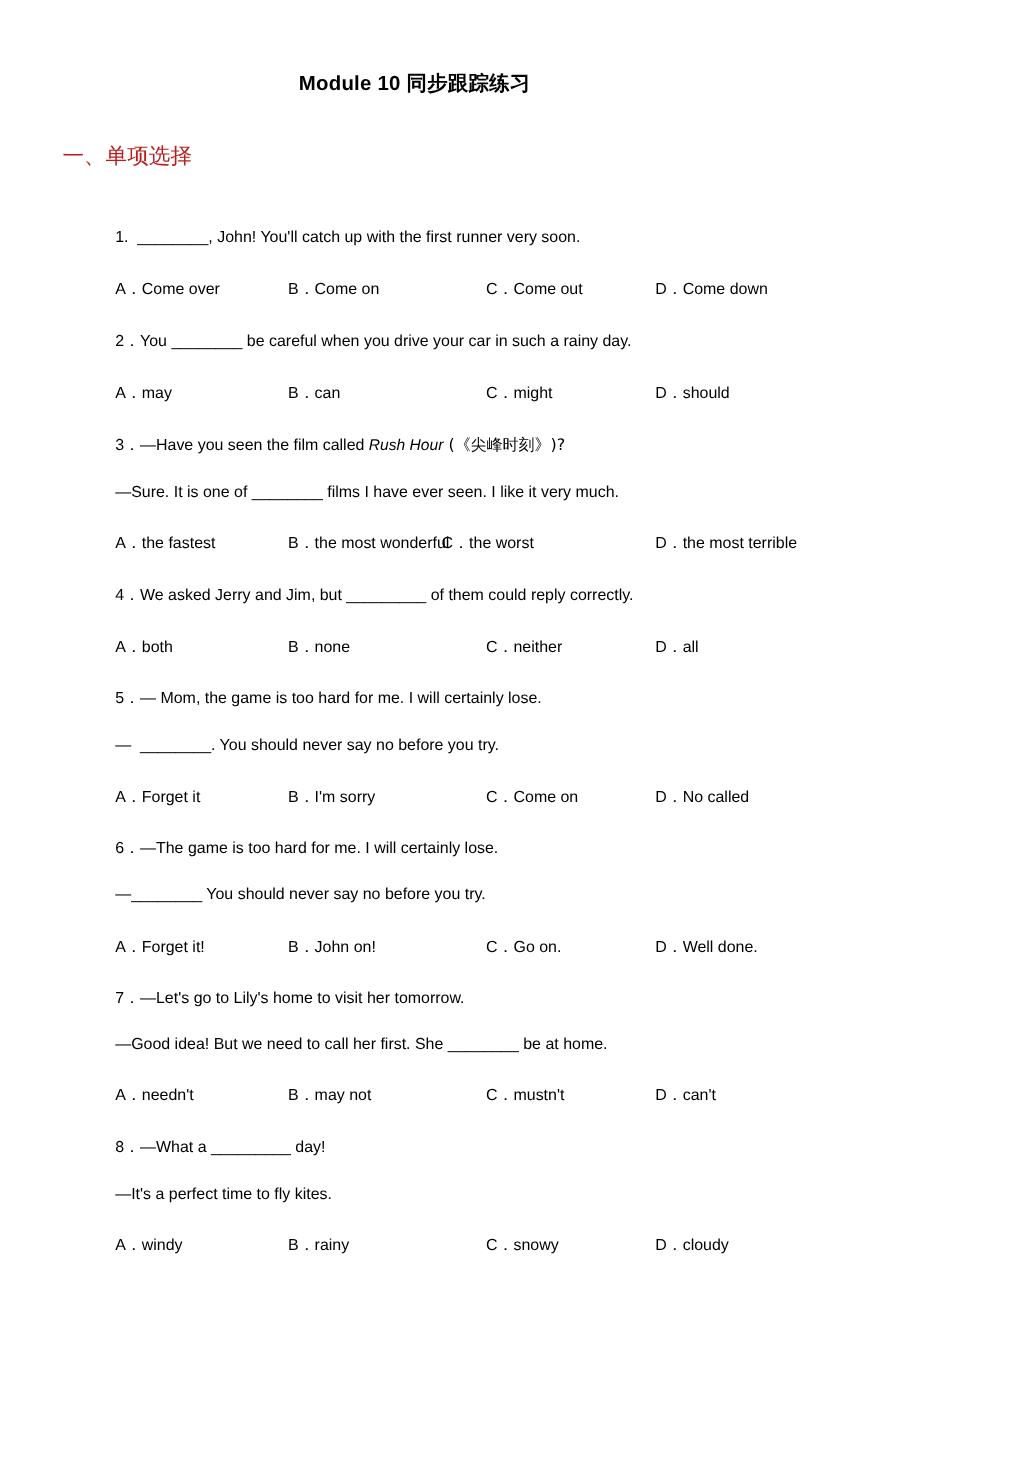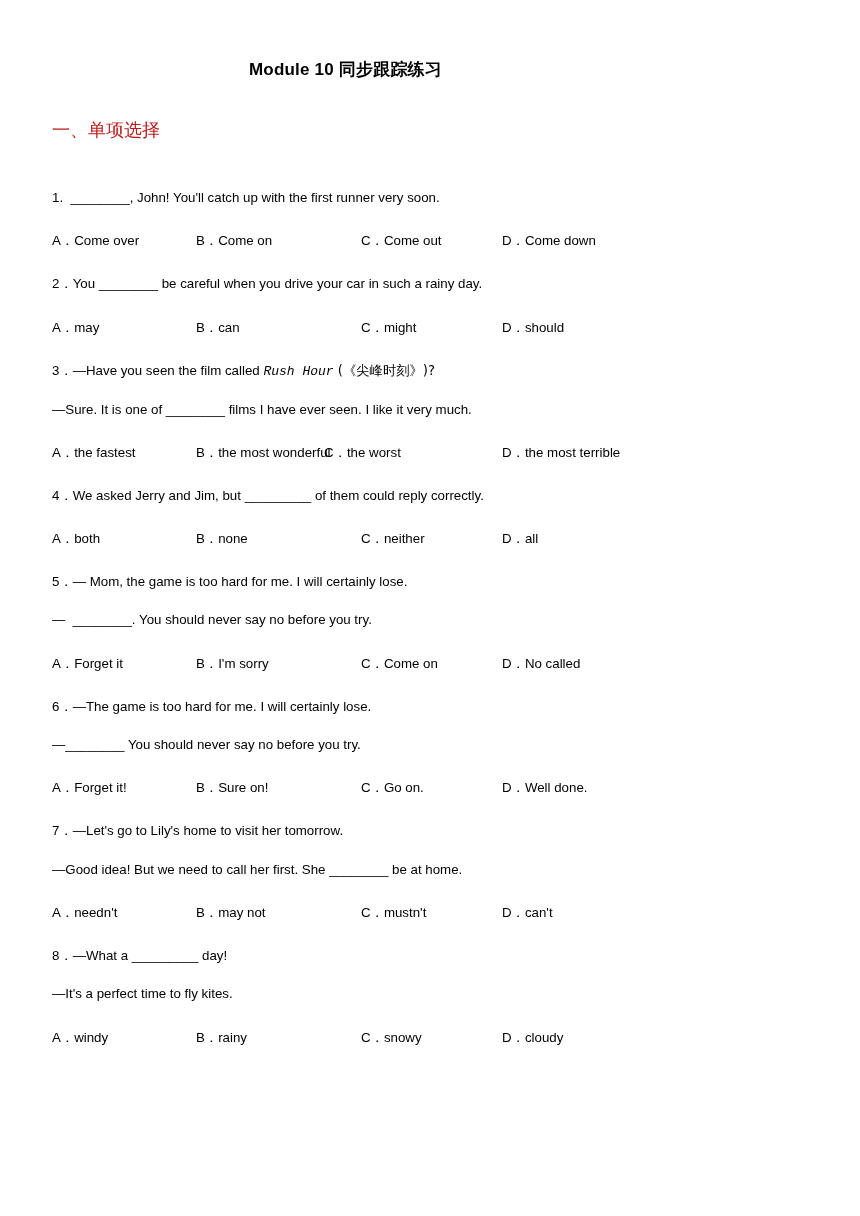--- a/index.html
+++ b/index.html
@@ -34,32 +34,33 @@
     padding-left: 52px;
     padding-top: 37px;
     font-size: 18px;
     font-weight: normal;
     color: #b91c1c;
     font-family: "DejaVu Serif", "Liberation Serif", serif;
   }
   .content {
     padding-left: 52px;
     padding-top: 24px;
+    margin-left: 44px;
   }
   .q-block {
     margin-bottom: 0;
   }
   .q-line {
     font-size: 13.3px;
     line-height: 1;
     padding-top: 25px;
     white-space: pre-wrap;
   }
   .ital {
-    font-family: Liberation Mono, monospace;
+    font-family: Liberation Sans, sans-serif;
     font-style: italic;
     font-size: 13px;
   }
   .cjk {
     font-family: "DejaVu Sans", sans-serif;
   }
   .opts {
     position: relative;
     height: 18px;
     padding-top: 30px;
@@ -138,21 +139,21 @@
         <span class="opt opt-c">C．Come on</span>
         <span class="opt opt-d">D．No called</span>
       </div>
     </div>
 
     <div class="q-block">
       <div class="q-line">6．—The game is too hard for me. I will certainly lose.</div>
       <div class="q-line">—________ You should never say no before you try.</div>
       <div class="opts">
         <span class="opt opt-a">A．Forget it!</span>
-        <span class="opt opt-b">B．Sure on!</span>
+        <span class="opt opt-b">B．John on!</span>
         <span class="opt opt-c">C．Go on.</span>
         <span class="opt opt-d">D．Well done.</span>
       </div>
     </div>
 
     <div class="q-block">
       <div class="q-line">7．—Let's go to Lily's home to visit her tomorrow.</div>
       <div class="q-line">—Good idea! But we need to call her first. She ________ be at home.</div>
       <div class="opts">
         <span class="opt opt-a">A．needn't</span>

